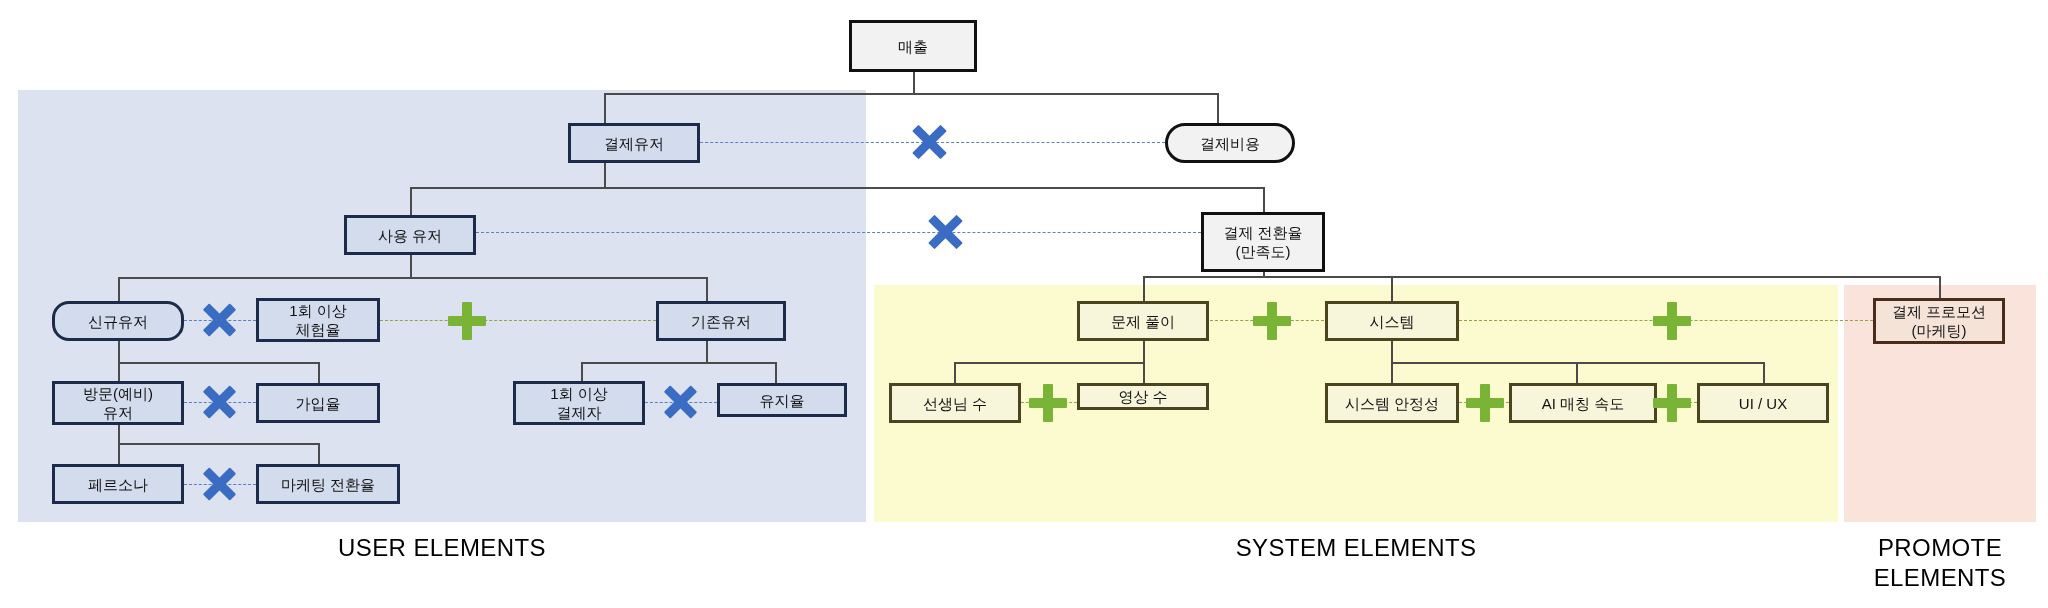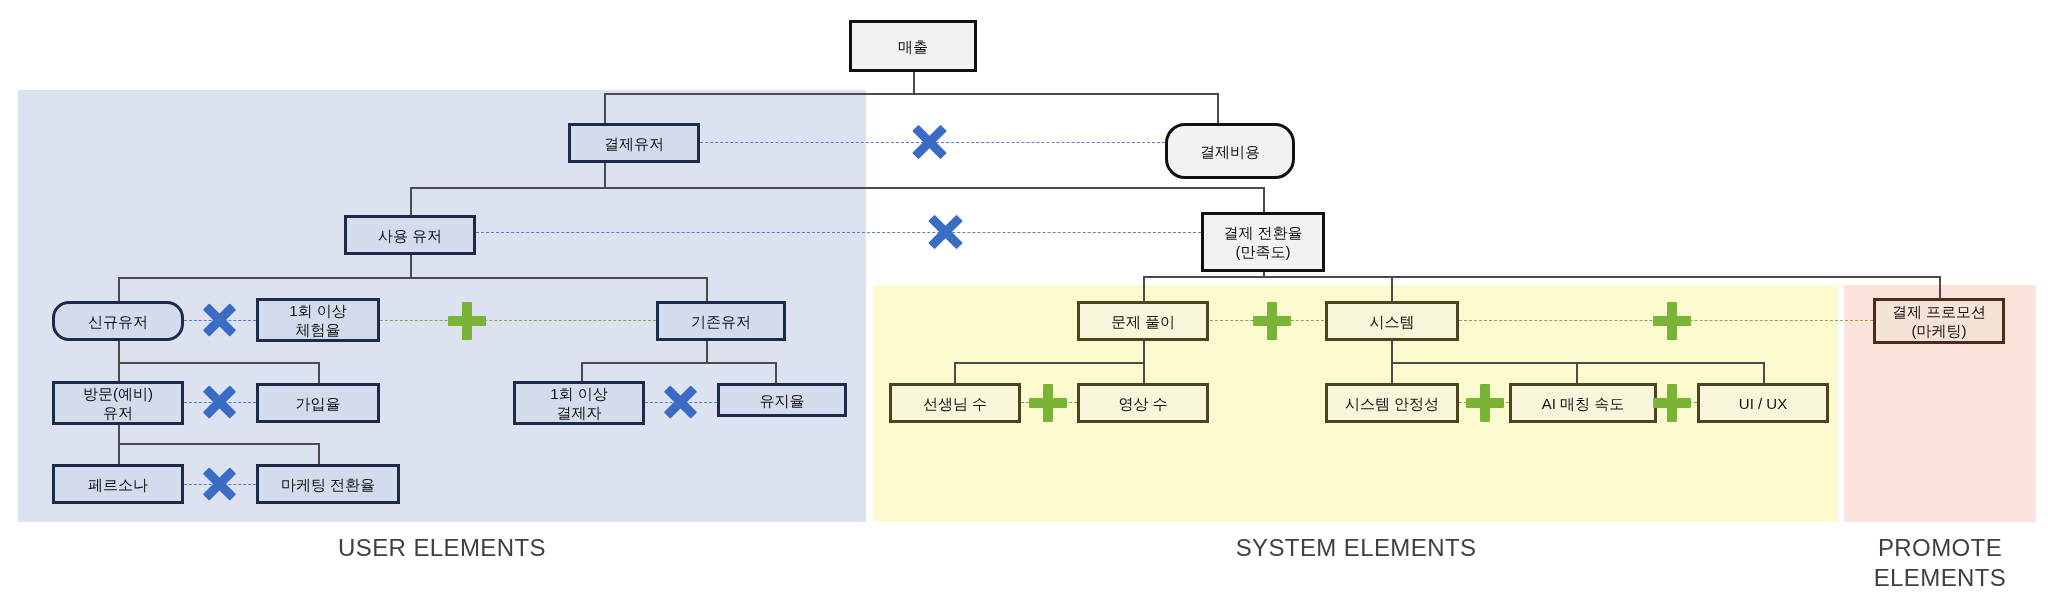--- a/index.html
+++ b/index.html
@@ -7,21 +7,21 @@
   #canvas{position:relative;width:2048px;height:608px;background:#ffffff;overflow:hidden;}
 
   
   .region{position:absolute;}
   .region-user{background:#dce2f0;}
   .region-system{background:#fcfbcf;}
   .region-promote{background:#fae3da;}
 
   
   .region-label{
-    position:absolute;text-align:center;color:#404040;
+    position:absolute;text-align:center;color:#000000;
     font-size:24px;letter-spacing:.4px;line-height:30px;
     font-family:"Liberation Sans","DejaVu Sans",sans-serif;
   }
 
   
   .ln{position:absolute;background:#4b4b4b;}
   .ln.h{height:1.5px;}
   .ln.v{width:1.5px;}
 
   
@@ -117,21 +117,21 @@
   <div class="dash green" style="left:1210px;top:320px;width:114px;"></div>
   <div class="dash green" style="left:1459px;top:320px;width:414px;"></div>
   <div class="dash green" style="left:1021px;top:402px;width:56px;"></div>
   <div class="dash green" style="left:1459px;top:402px;width:50px;"></div>
   <div class="dash green" style="left:1645px;top:402px;width:52px;"></div>
 
   <div class="node root" style="left:849px;top:20px;width:128px;height:52px;">매출</div>
 
   <div class="node blue" style="left:538px;top:123px;width:132px;height:40px;margin-left:30px;">결제유저</div>
 
-  <div class="node plain" style="left:1165px;top:123px;width:130px;height:56px;border-radius:20px;">결제비용</div>
+  <div class="node plain" style="left:1165px;top:123px;width:130px;height:40px;border-radius:20px;">결제비용</div>
 
   <div class="node blue" style="left:344px;top:215px;width:132px;height:40px;">사용 유저</div>
 
   <div class="node plain" style="left:1201px;top:212px;width:124px;height:60px;">결제 전환율
 (만족도)</div>
 
   <div class="node blue" style="left:52px;top:301px;width:132px;height:40px;border-radius:17px;">신규유저</div>
 
   <div class="node blue" style="left:256px;top:298px;width:124px;height:44px;">1회 이상
 체험율</div>
@@ -151,21 +151,21 @@
   <div class="node blue" style="left:52px;top:464px;width:132px;height:40px;">페르소나</div>
 
   <div class="node blue" style="left:256px;top:464px;width:144px;height:40px;">마케팅 전환율</div>
 
   <div class="node yellow" style="left:1077px;top:301px;width:132px;height:40px;">문제 풀이</div>
 
   <div class="node yellow" style="left:1325px;top:301px;width:134px;height:40px;">시스템</div>
 
   <div class="node yellow" style="left:889px;top:383px;width:132px;height:40px;">선생님 수</div>
 
-  <div class="node yellow" style="left:1077px;top:383px;width:132px;height:40px;">영상 수</div>
+  <div class="node yellow" style="left:1077px;top:383px;width:132px;height:27px;">영상 수</div>
 
   <div class="node yellow" style="left:1325px;top:383px;width:134px;height:40px;">시스템 안정성</div>
 
   <div class="node yellow" style="left:1509px;top:383px;width:148px;height:40px;">AI 매칭 속도</div>
 
   <div class="node yellow" style="left:1697px;top:383px;width:132px;height:40px;">UI / UX</div>
 
   <div class="node pink" style="left:1873px;top:298px;width:132px;height:46px;">결제 프로모션
 (마케팅)</div>
 

